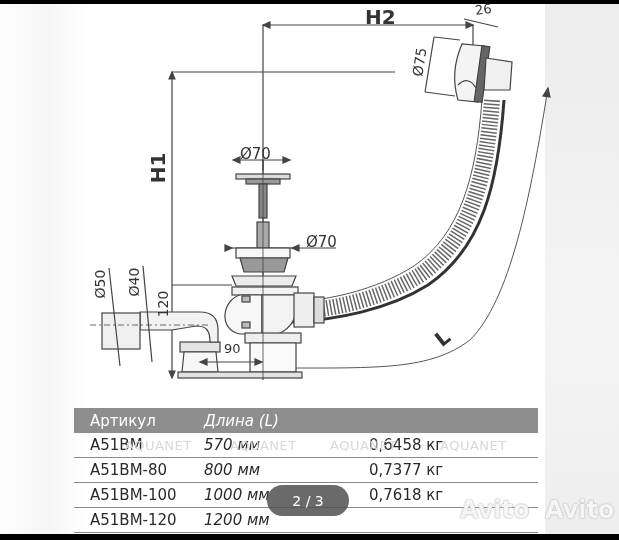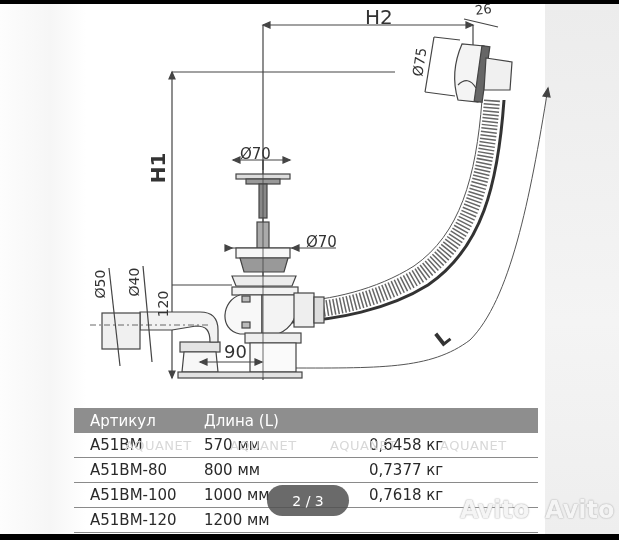--- a/index.html
+++ b/index.html
@@ -5,21 +5,21 @@
   html, body { margin:0; padding:0; }
   body { width:619px; height:540px; overflow:hidden; background:#000; position:relative; font-family:"DejaVu Sans", sans-serif; }
   .frame { position:absolute; left:0; top:4px; width:619px; height:530px;
     background:linear-gradient(90deg,#fdfdfd 0%,#f6f6f6 8%,#ffffff 14%,#ffffff 86%,#ffffff 88%,#eeeeee 89%,#f3f3f3 100%); overflow:hidden; }
   .side-r { position:absolute; left:545px; top:0; width:74px; height:530px; background:linear-gradient(180deg,#ececec,#f4f4f4 60%,#eeeeee); }
   svg.drawing { position:absolute; left:0; top:0; }
   .tbl { position:absolute; left:74px; top:404px; width:464px; }
   .tbl .hdr { height:25px; background:#8e8e8e; color:#fff; display:flex; align-items:center; font-size:15px; }
   .tbl .row { height:24px; border-bottom:1px solid #8a8a8a; display:flex; align-items:center; color:#2a2a2a; font-size:15px; }
   .c1 { width:130px; padding-left:16px; box-sizing:border-box; }
-  .c2 { width:165px; padding-left:0; box-sizing:border-box; }
+  .c2 { width:165px; padding-left:0; box-sizing:border-box;font-style:italic; }
   .c3 { flex:1; padding-left:0; }
   .wm { position:absolute; color:#d8d8d8; font-size:13px; letter-spacing:0.5px; pointer-events:none; }
   .pager { position:absolute; left:267px; top:481px; width:82px; height:31px; border-radius:16px; background:rgba(80,80,80,0.85); color:#fff; font-size:14px; display:flex; align-items:center; justify-content:center; }
   .avito { position:absolute; color:rgba(255,255,255,0.85); font-size:24px; font-weight:bold; text-shadow:0 0 2px #bbb, 0 0 1px #999; pointer-events:none; }
   .lbl { position:absolute; color:#333; }
 </style>
 </head>
 <body>
 
 <div class="frame">
@@ -98,30 +98,30 @@
       <line x1="143" y1="266" x2="152" y2="362"></line>
 
       <line x1="200" y1="362" x2="262" y2="362"></line>
       <polygon points="200,362 207,359 207,365" fill="#444"></polygon>
       <polygon points="262,362 255,359 255,365" fill="#444"></polygon>
 
       <line x1="263" y1="160" x2="263" y2="378" stroke-width="0.8"></line>
     </g>
   </svg>
 
-  <div class="lbl" style="left:365px;top:1px;font-size:20px;font-weight:normal;">H2</div>
+  <div class="lbl" style="left:365px;top:1px;font-size:20px;font-weight:bold;">H2</div>
   <div class="lbl" style="left:475px;top:-2px;font-size:13px;transform:rotate(-8deg);">26</div>
   <div class="lbl" style="left:405px;top:50px;font-size:14px;transform:rotate(-82deg);">Ø75</div>
   <div class="lbl" style="left:143px;top:152px;font-size:20px;font-weight:bold;transform:rotate(-90deg);">H1</div>
   <div class="lbl" style="left:240px;top:141px;font-size:15px;">Ø70</div>
   <div class="lbl" style="left:306px;top:229px;font-size:15px;">Ø70</div>
   <div class="lbl" style="left:86px;top:272px;font-size:14px;transform:rotate(-90deg);">Ø50</div>
   <div class="lbl" style="left:120px;top:270px;font-size:14px;transform:rotate(-90deg);">Ø40</div>
   <div class="lbl" style="left:150px;top:292px;font-size:14px;transform:rotate(-90deg);">120</div>
-  <div class="lbl" style="left:224px;top:337px;font-size:18px;">90</div>
+  <div class="lbl" style="left:224px;top:337px;font-size:13px;">90</div>
   <div class="lbl" style="left:436px;top:322px;font-size:20px;font-weight:bold;transform:rotate(-38deg);">L</div>
 
   <div class="tbl">
     <div class="hdr">
       <span class="c1">Артикул</span>
       <span class="c2">Длина (L)</span>
     </div>
     <div class="row">
       <span class="c1">A51BM</span>
       <span class="c2">570 мм</span>

